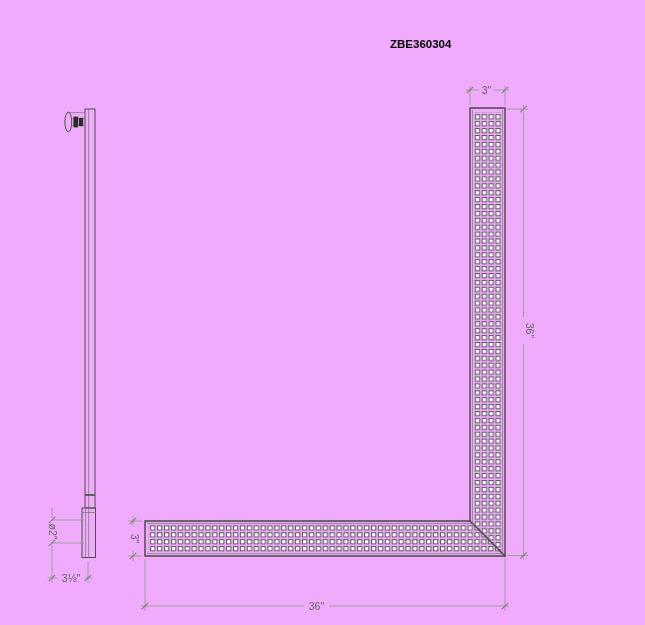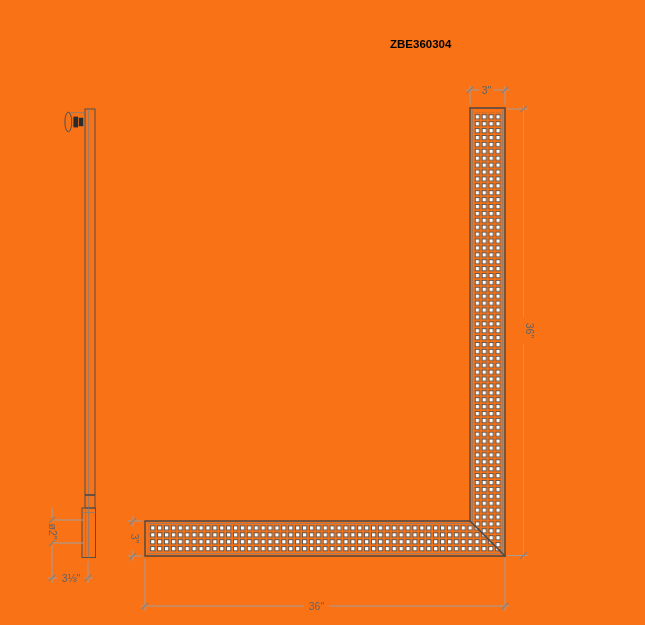--- a/index.html
+++ b/index.html
@@ -1,16 +1,16 @@
 <!DOCTYPE html>
 <html><head>
 <meta charset="utf-8">
 <style>
   html,body{margin:0;padding:0;background:#ffffff;}
-  #stage{position:relative;width:645px;height:625px;background:#f97316;overflow:hidden;
+  #stage{position:relative;width:645px;height:625px;background:#f0abfc;overflow:hidden;
          font-family:"Liberation Sans",sans-serif;}
   svg{position:absolute;left:0;top:0;}
   .edge{stroke:#474747;stroke-width:1.4;fill:none;stroke-linecap:square;}
   .edge-thin{stroke:#4f4f4f;stroke-width:1;fill:none;}
   .inner{stroke:#7d7d7d;stroke-width:0.8;fill:none;}
   .dim{stroke:#9e9e9e;stroke-width:1;fill:none;stroke-linecap:butt;}
   .tick{stroke:#7f7f7f;stroke-width:1.1;fill:none;}
   .dim-text{fill:#636363;font-family:"Liberation Sans",sans-serif;font-size:10.5px;}
   .title-text{fill:#000000;font-family:"Liberation Sans",sans-serif;font-size:11.5px;font-weight:bold;}
 </style>

